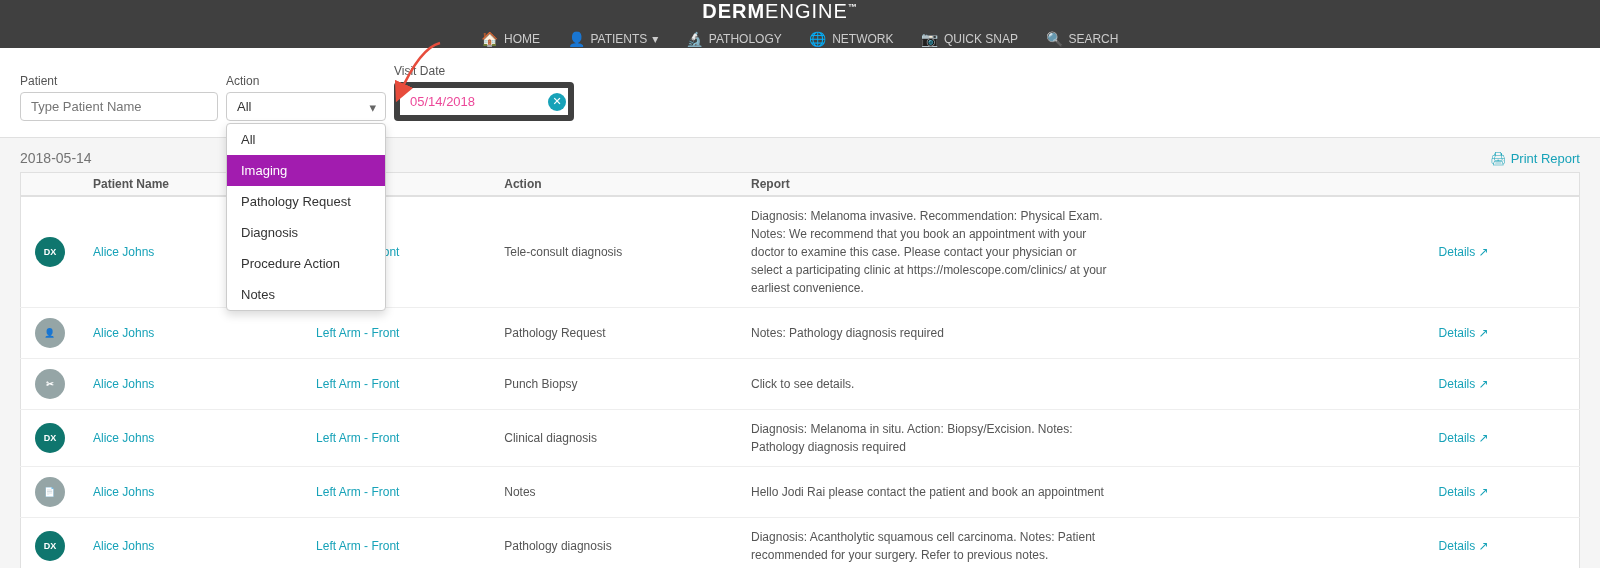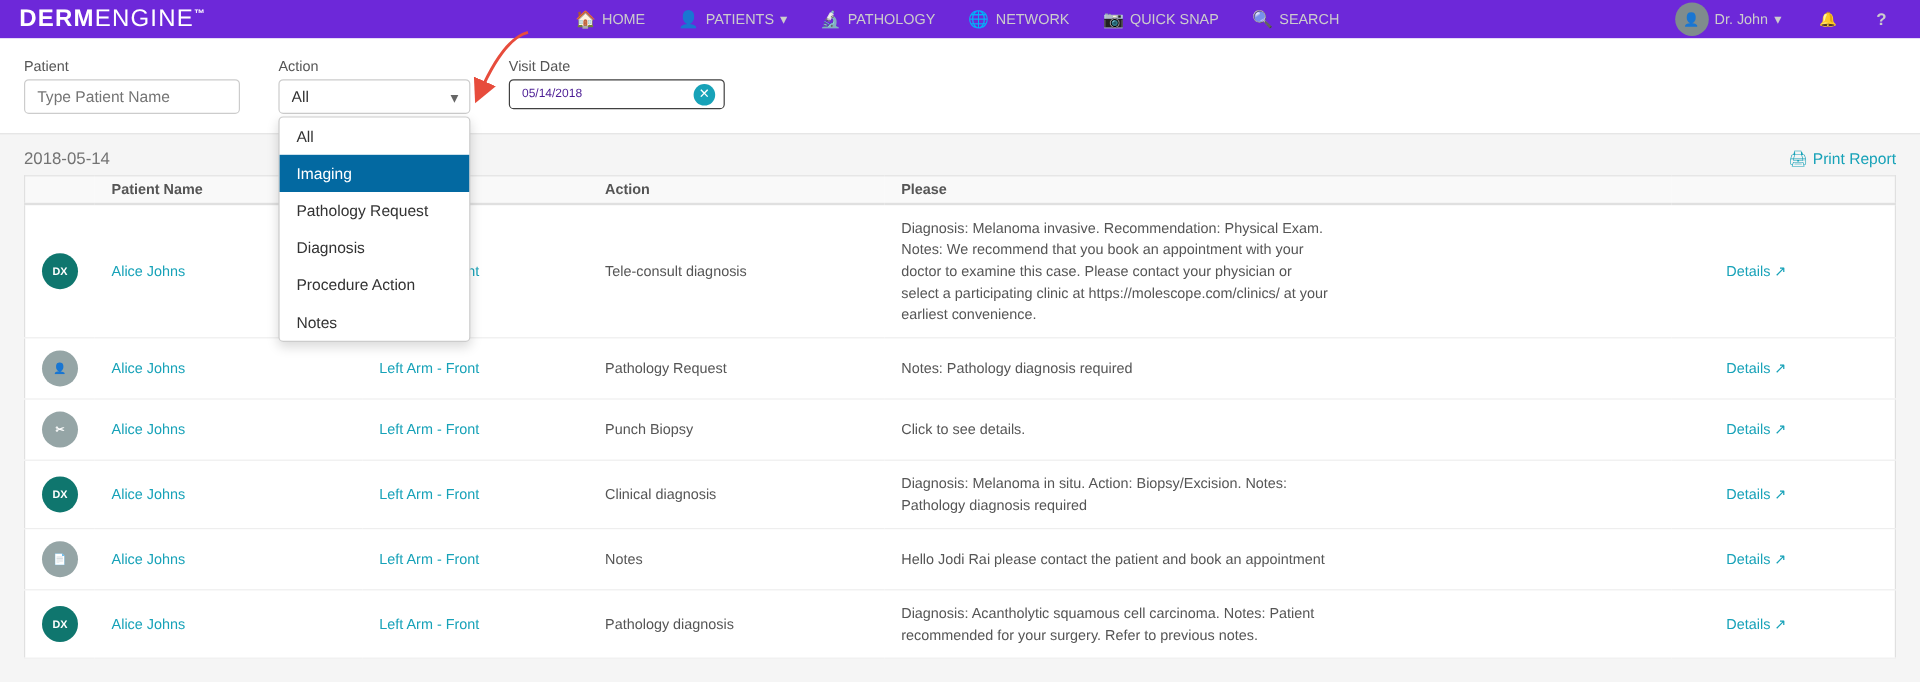--- a/index.html
+++ b/index.html
@@ -1,25 +1,26 @@
 <!DOCTYPE html>
 <html><head>
   <meta charset="utf-8">
   <style>
     * { box-sizing: border-box; margin: 0; padding: 0; }
     body { font-family: 'Segoe UI', Arial, sans-serif; font-size: 13px; background: #f5f5f5; }
 
     
     .navbar {
-      background: #6d28d9;
-      height: 32px;
+      background: #404040;
+      height: 48px;
       display: flex;
       align-items: center;
       padding: 0 16px;
       color: #fff;
+      flex-direction: column;
     }
     .navbar-brand {
       font-size: 20px;
       font-weight: 300;
       letter-spacing: 1px;
       color: #fff;
       margin-right: 40px;
     }
     .navbar-brand span { font-weight: 700; }
     .navbar-brand .tm { font-size: 9px; vertical-align: super; }
@@ -59,35 +60,36 @@
       color: #fff;
       overflow: hidden;
     }
 
     
     .filters-bar {
       background: #fff;
       padding: 16px 20px;
       border-bottom: 1px solid #e0e0e0;
       display: flex;
-      gap: 32px;
+      align-items: flex-end;
+      gap: 8px;
     }
     .filter-group label {
       display: block;
       font-size: 12px;
       color: #555;
       margin-bottom: 4px;
     }
     .filter-input {
       border: 1px solid #ccc;
       border-radius: 4px;
       padding: 6px 10px;
       font-size: 13px;
       color: #7f1d1d;
-      width: 180px;
+      width: 198px;
       outline: none;
     }
     .filter-select-wrapper {
       position: relative;
       width: 160px;
     }
     .filter-select {
       border: 1px solid #ccc;
       border-radius: 4px;
       padding: 6px 30px 6px 10px;
@@ -105,25 +107,25 @@
       top: 50%;
       transform: translateY(-50%);
       pointer-events: none;
       color: #666;
     }
     .date-input-wrapper {
       position: relative;
       width: 180px;
     }
     .date-input {
-      border: 1px solid #404040;
+      border: 6px solid #404040;
       border-radius: 4px;
       padding: 6px 36px 6px 10px;
-      font-size: 10px;
-      color: #4c1d95;
+      font-size: 13px;
+      color: #ec4899;
       width: 100%;
       outline: none;
     }
     .date-clear-btn {
       position: absolute;
       right: 8px;
       top: 50%;
       transform: translateY(-50%);
       background: #17a2b8;
       border: none;
@@ -154,21 +156,21 @@
       min-width: 160px;
       margin-top: 2px;
     }
     .dropdown-item {
       padding: 8px 14px;
       cursor: pointer;
       font-size: 13px;
       color: #333;
     }
     .dropdown-item.active {
-      background: #0369a1;
+      background: #a21caf;
       color: #fff;
     }
 
     
     .main-content {
       padding: 0 20px 20px;
     }
     .date-section {
       display: flex;
       justify-content: space-between;
@@ -367,21 +369,21 @@
   </div>
 
   <table class="data-table">
     <thead>
       <tr>
         <th style="width:40px"></th>
         <th>Patient Name</th>
         <th></th>
         <th>Location</th>
         <th>Action</th>
-        <th>Please</th>
+        <th>Report</th>
         <th></th>
       </tr>
     </thead>
     <tbody id="table-body">
     <tr>
     <td class="avatar-cell">
       <div class="avatar-badge avatar-dx" style="font-size:9px;font-weight:700">DX</div>
     </td>
     <td>
       <a class="patient-link">Alice Johns</a>

